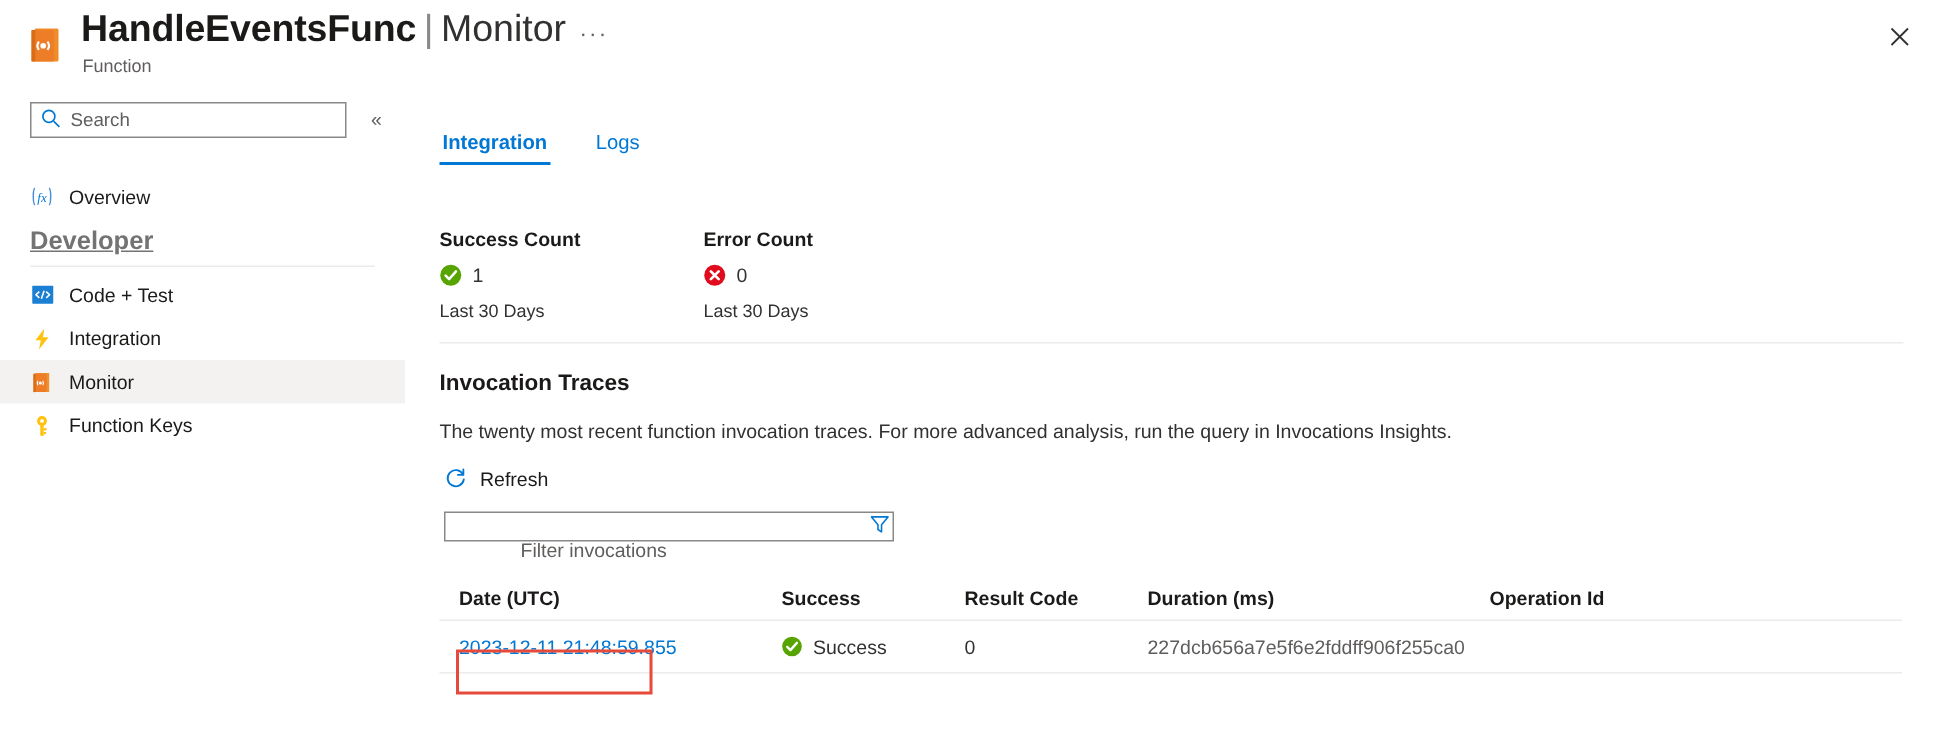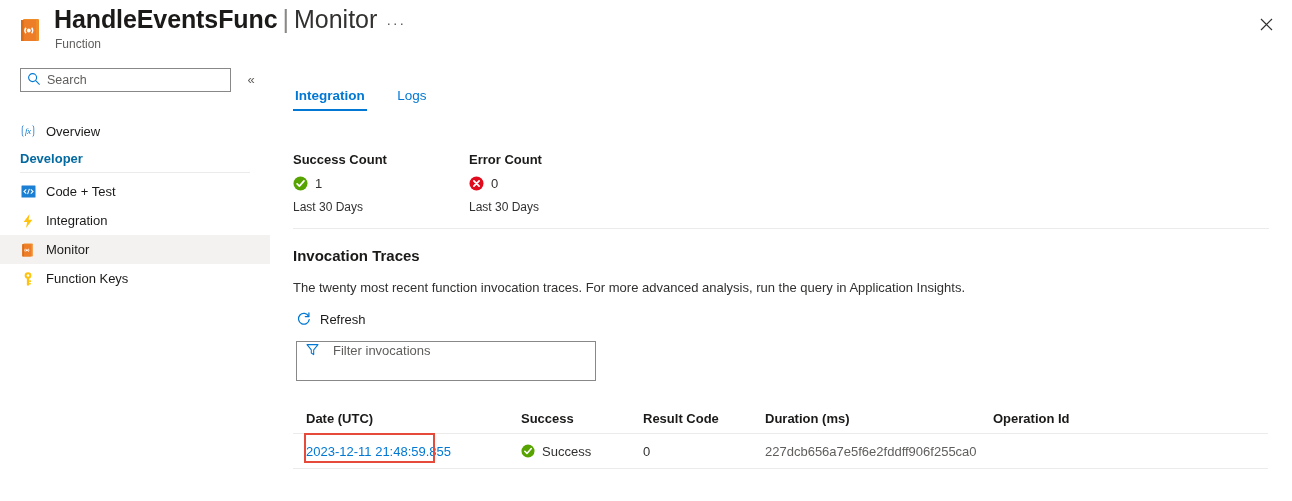--- a/index.html
+++ b/index.html
@@ -69,22 +69,23 @@
     font-size:13px; color:#1b1a19; cursor:pointer;
   }
   .nav-item.selected { background:#f3f2f1; }
   .nav-item .nav-ico {
     width:16px; height:16px; flex:0 0 16px; margin-right:10px;
     display:flex; align-items:center; justify-content:center;
   }
   .nav-label { white-space:nowrap; }
 
   .nav-group-title {
-    font-size:13px; font-weight:bold; color:#0369a1;
+    font-size:17px; font-weight:bold; color:#737373;
     padding:12px 0 6px 20px;
+    text-decoration:underline;
   }
   .nav-divider {
     height:1px; background:#edebe9; margin:0 20px 4px 20px;
   }
 
   
   .main { position:absolute; left:270px; top:60px; width:1022px; height:441px; }
 
   .tabs { position:relative; height:38px; margin-left:23px; margin-top:26px; }
   .tab {
@@ -121,23 +122,23 @@
   .cmd {
     display:flex; align-items:center; font-size:13px; color:#1b1a19;
     cursor:pointer; margin-right:20px;
   }
   .cmd .cmd-ico {
     width:16px; height:16px; margin-right:8px; flex:0 0 16px;
     display:flex; align-items:center; justify-content:center; color:#0078d4;
   }
 
   .filter-box {
-    margin:14px 0 0 26px; width:300px; height:40px;
+    margin:14px 0 0 26px; width:300px; height:20px;
     border:1px solid #8a8886; background:#fff;
-    display:flex; align-items:flex-start; padding-left:8px;
+    display:flex; align-items:flex-end; padding-left:8px;flex-direction:column;
   }
   .filter-ico { width:16px; height:16px; flex:0 0 16px; color:#0078d4; }
   .filter-input {
     border:none; outline:none; background:transparent; margin-left:10px;
     font-size:13px; color:#323130; font-family:"Liberation Sans", sans-serif;
     width:250px;
   }
   .filter-input::placeholder { color:#605e5c; opacity:1; }
 
   
@@ -313,21 +314,21 @@
           <span class="metric-value">0</span>
         </div>
         <div class="metric-sub">Last 30 Days</div>
       </div>
     </div>
 
     <div class="hr-full"></div>
 
     <div class="section-title">Invocation Traces</div>
 
-    <div class="section-desc">The twenty most recent function invocation traces. For more advanced analysis, run the query in Application Insights.</div>
+    <div class="section-desc">The twenty most recent function invocation traces. For more advanced analysis, run the query in Invocations Insights.</div>
 
     <div class="cmdbar">
       <div class="cmd">
         <span class="cmd-ico">
           <svg width="16" height="16" viewBox="0 0 16 16">
             <path d="M12.6 5.2 A5.4 5.4 0 1 0 13.2 8.6" fill="none" stroke="#0078d4" stroke-width="1.25" stroke-linecap="round"></path>
             <path d="M12.9 1.9 L12.9 5.6 L9.3 5.6" fill="none" stroke="#0078d4" stroke-width="1.25" stroke-linecap="round" stroke-linejoin="round"></path>
           </svg>
         </span>
         <span>Refresh</span>

